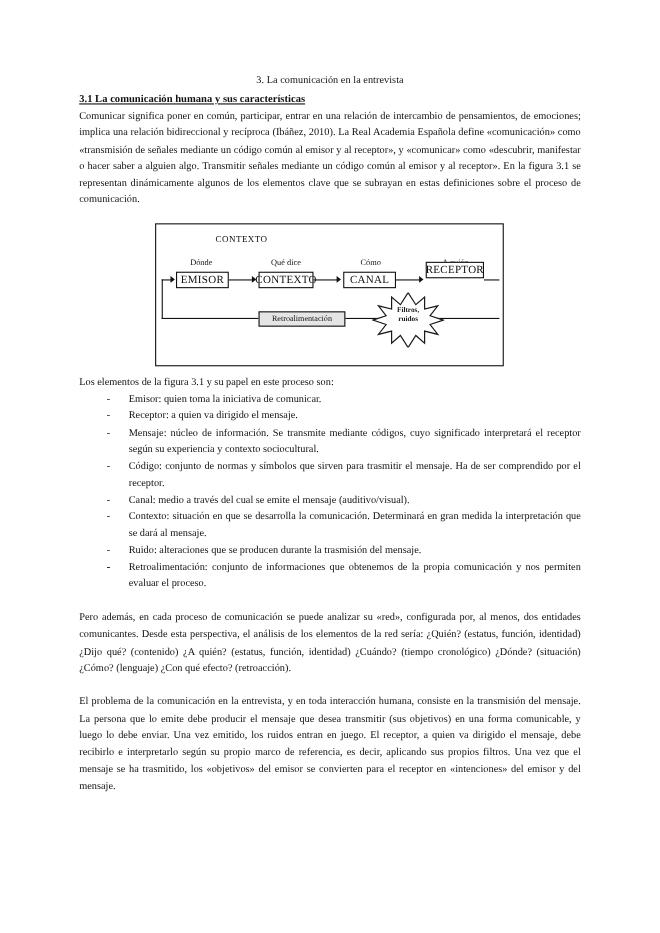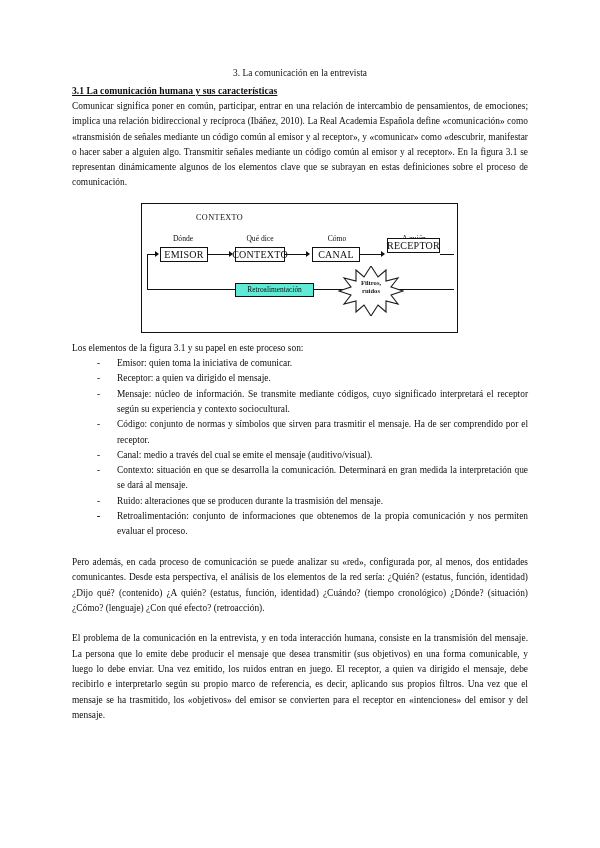--- a/index.html
+++ b/index.html
@@ -116,21 +116,21 @@
     letter-spacing: 0.25px;
     display: flex;
     align-items: center;
     justify-content: center;
     height: 15px;
     white-space: nowrap;
   }
   .fb-box {
     position: absolute;
     border: 1.1px solid #111;
-    background: #5eead4;
+    background: #e5e5e5;
     font-size: 7.4px;
     display: flex;
     align-items: center;
     justify-content: center;
     height: 14px;
     white-space: nowrap;
   }
   .conn {
     position: absolute;
     background: #111;

